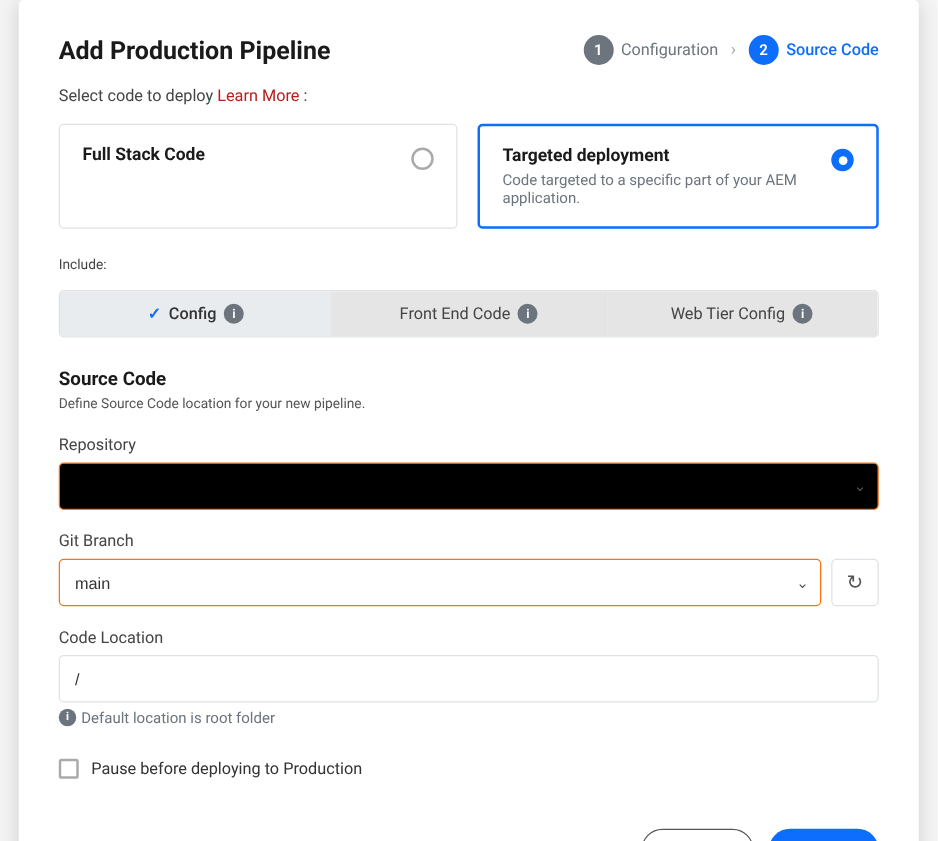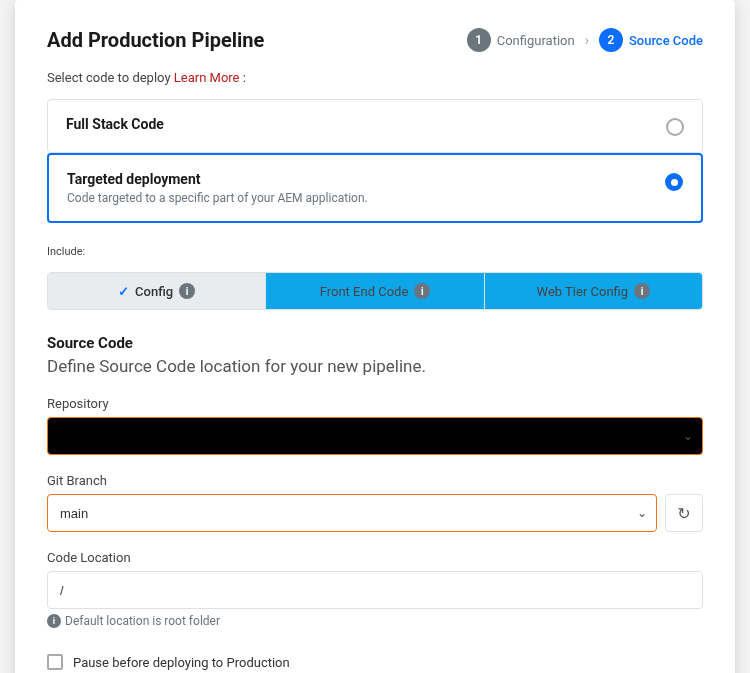--- a/index.html
+++ b/index.html
@@ -79,22 +79,22 @@
       font-size: 13px;
       color: #444;
       margin-bottom: 14px;
     }
     .select-code-label a {
       color: #b91c1c;
       text-decoration: none;
     }
     .code-options {
       display: flex;
+      gap: 16px;
       margin-bottom: 22px;
-      flex-direction: column;
     }
     .code-option {
       flex: 1;
       border: 1.5px solid #dee2e6;
       border-radius: 4px;
       padding: 16px 18px;
       display: flex;
       align-items: flex-start;
       gap: 12px;
       cursor: pointer;
@@ -153,21 +153,21 @@
     .tab-item {
       flex: 1;
       padding: 10px 12px;
       display: flex;
       align-items: center;
       justify-content: center;
       gap: 6px;
       font-size: 13px;
       cursor: pointer;
       border-right: 1px solid #dee2e6;
-      background: #0ea5e9;
+      background: #e5e5e5;
       color: #444;
     }
     .tab-item:last-child {
       border-right: none;
     }
     .tab-item.active {
       background: #e9ecef;
       color: #333;
       font-weight: 500;
     }
@@ -189,21 +189,21 @@
       font-weight: 700;
       flex-shrink: 0;
     }
     .section-title {
       font-size: 15px;
       font-weight: 700;
       color: #1a1a1a;
       margin-bottom: 4px;
     }
     .section-desc {
-      font-size: 17px;
+      font-size: 11px;
       color: #555;
       margin-bottom: 20px;
     }
     .field-group {
       margin-bottom: 18px;
     }
     .field-label {
       font-size: 13px;
       color: #444;
       margin-bottom: 6px;

